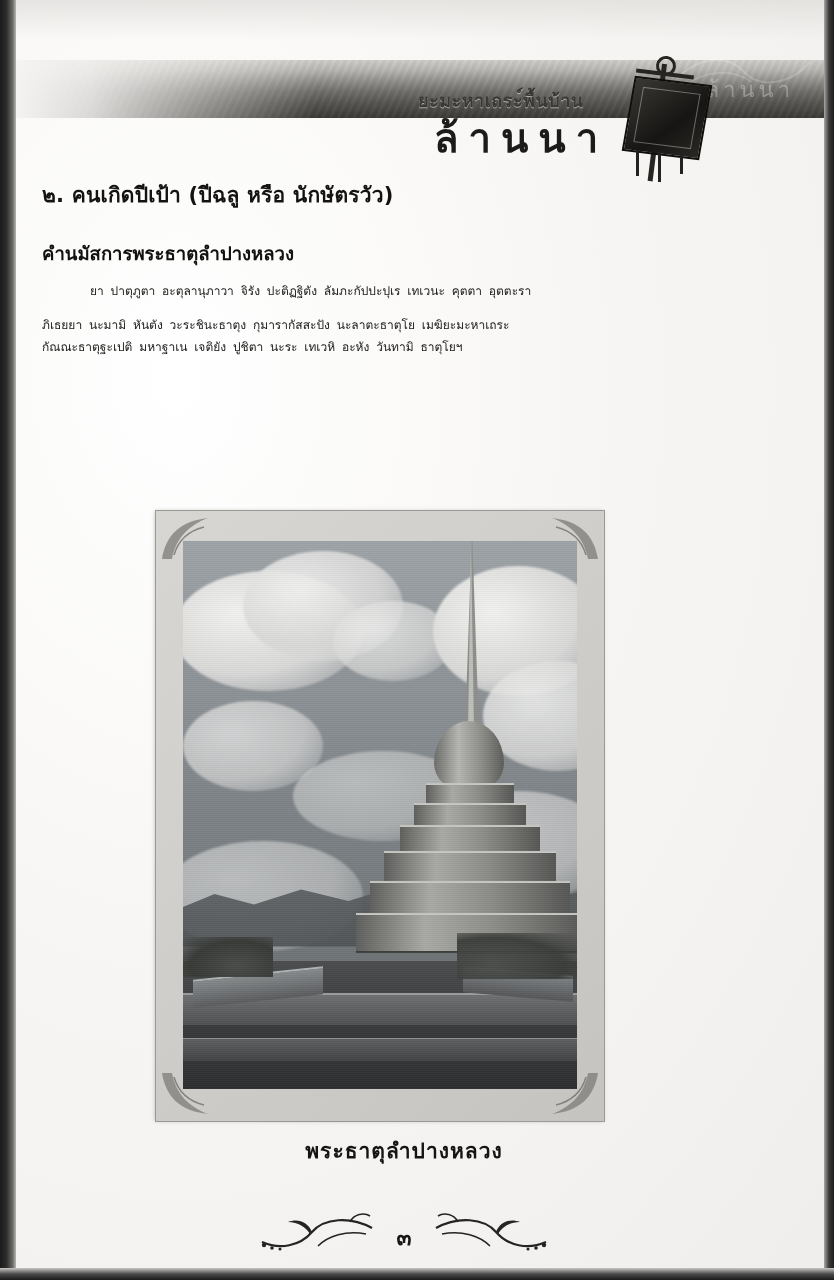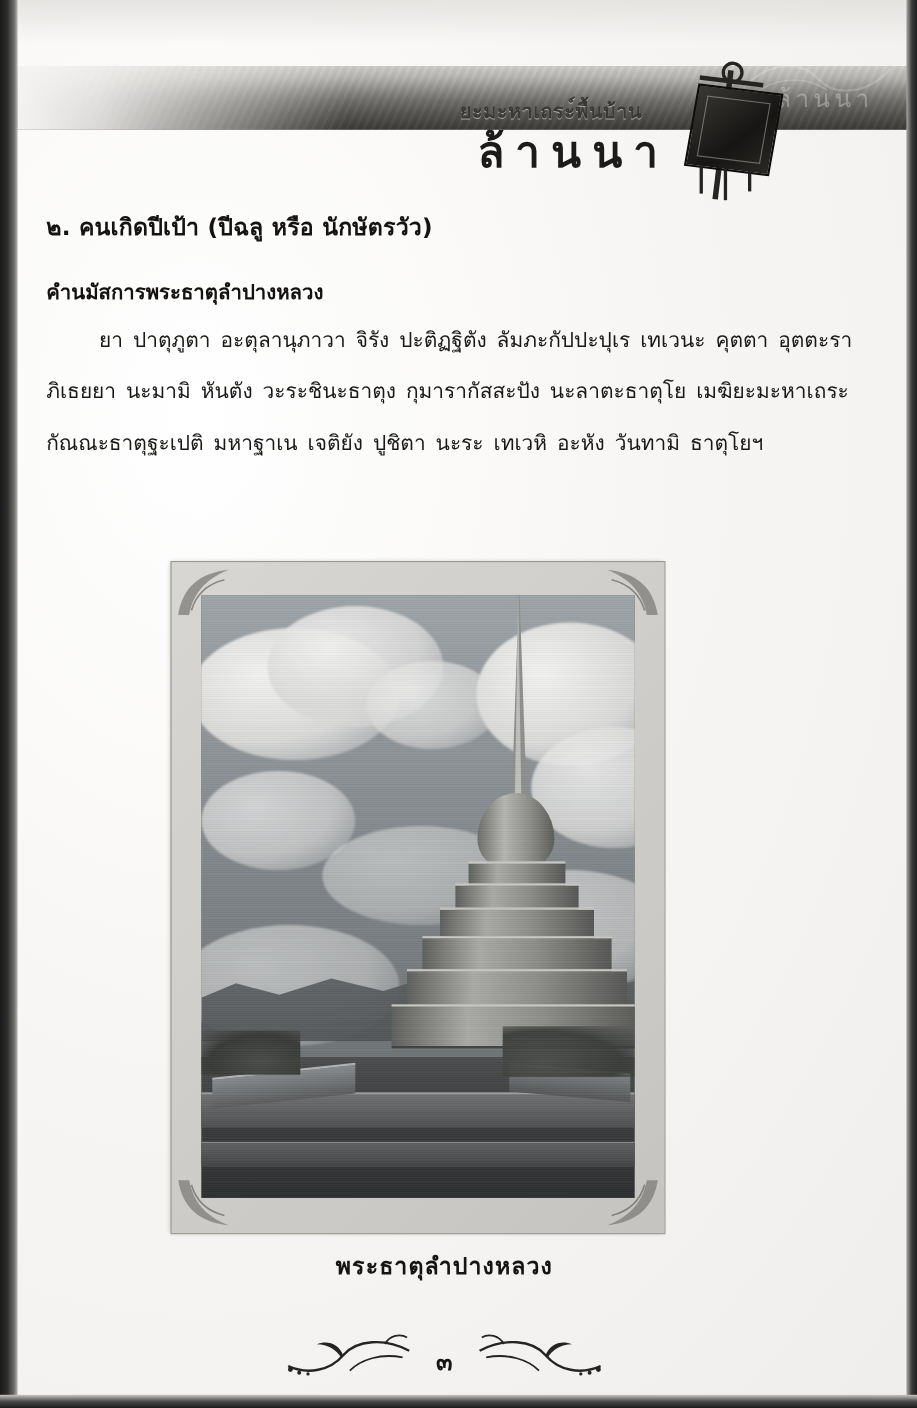--- a/index.html
+++ b/index.html
@@ -166,21 +166,21 @@
     right: 20px;
     top: 12px;
     width: 140px; height: 40px;
     opacity: .18;
   }
 
   
   .content {
     position: absolute;
     left: 16px;
-    top: 150px;
+    top: 138px;
     width: 808px;
   }
   .section-heading {
     margin: 40px 0 0 26px;
     font-size: 21px;
     font-weight: bold;
     color: #141312;
     letter-spacing: .2px;
   }
   .para {
@@ -198,21 +198,21 @@
     width: 48px;
   }
   .sub-heading {
     margin: 28px 0 0 26px;
     font-size: 18.5px;
     font-weight: bold;
     color: #131211;
   }
   .chant {
     margin: 12px 24px 0 26px;
-    font-size: 19px;
+    font-size: 12px;
     line-height: 1.85;
     color: #1a1918;
     text-align: justify;
     word-spacing: 3px;
   }
 
   
   .photo-wrap {
     position: absolute;
     left: 155px;
@@ -464,21 +464,21 @@
 
 
     <div class="sub-heading">คำนมัสการพระธาตุลำปางหลวง</div>
 
     <div class="chant">
       <span class="indent-sp"></span><span>ยา ปาตุภูตา อะตุลานุภาวา จิรัง ปะติฏฐิตัง ลัมภะกัปปะปุเร เทเวนะ คุตตา อุตตะรา</span>
     </div>
     <div class="chant" style="margin-top:12px">
       <span>ภิเธยยา นะมามิ หันตัง วะระชินะธาตุง กุมารากัสสะปัง นะลาตะธาตุโย เมฆิยะมะหาเถระ</span>
     </div>
-    <div class="chant" style="margin-top:12px">
+    <div class="chant" style="margin-top:0">
       <span>กัณณะธาตุฐะเปติ มหาฐาเน เจติยัง ปูชิตา นะระ เทเวหิ อะหัง วันทามิ ธาตุโยฯ</span>
     </div>
   </div>
 
   <div class="photo-wrap">
     <div class="photo-frame">
 
       <svg class="frame-corner fc-tl" viewBox="0 0 52 46">
         <path d="M2 44 C 6 20, 20 6, 48 3 C 30 10, 16 22, 12 44 Z" fill="#7e7c78"></path>
         <path d="M14 40 C 18 26, 28 16, 44 12" stroke="#6d6b67" stroke-width="1.5" fill="none"></path>

